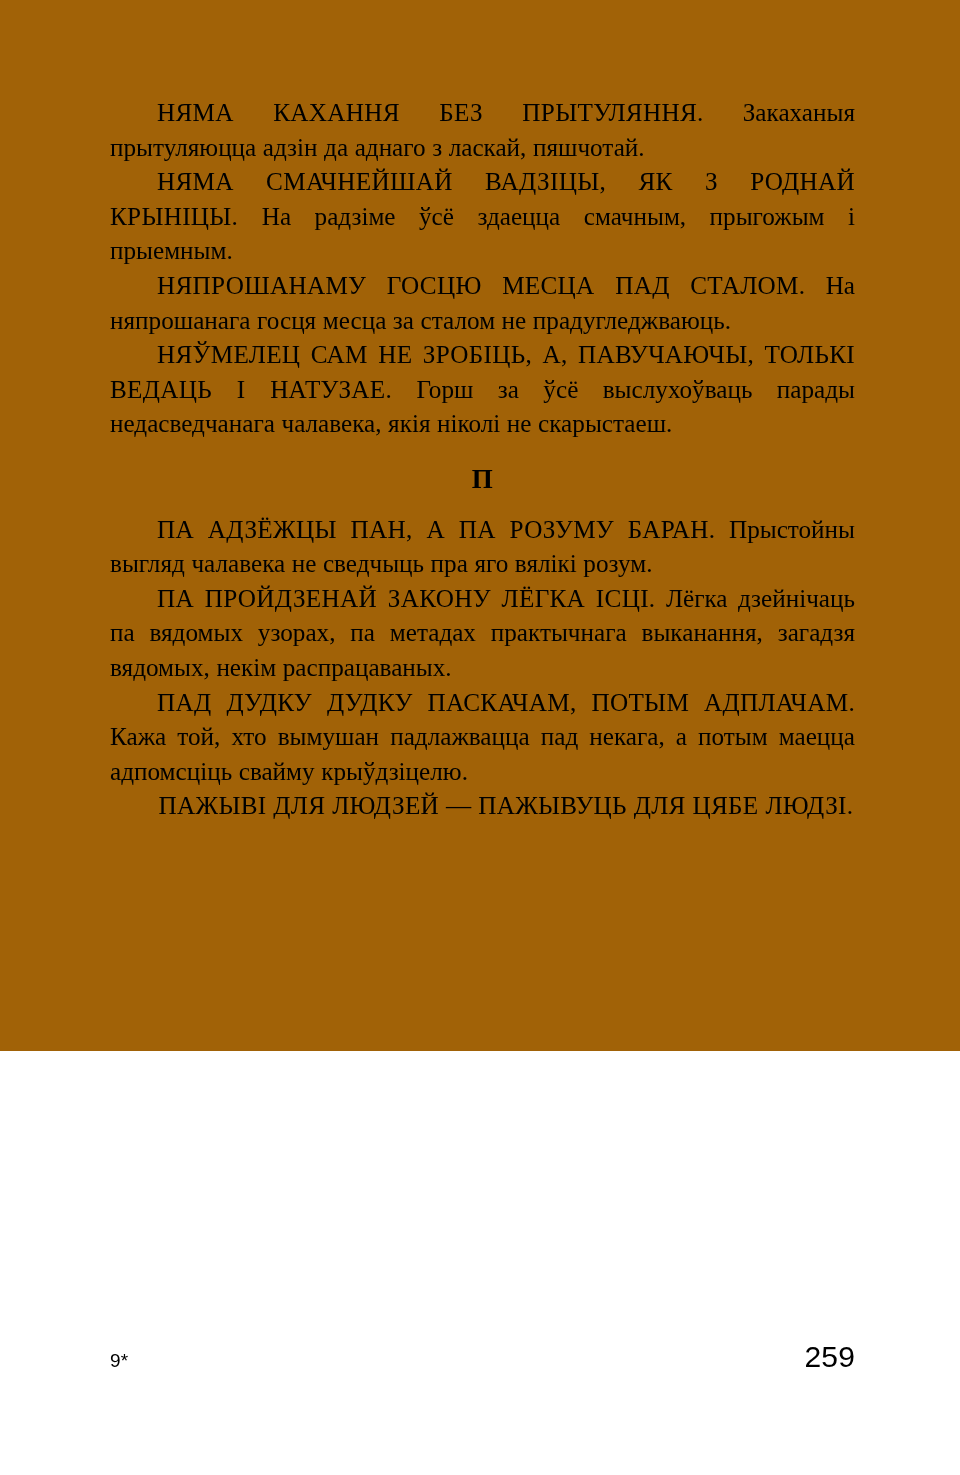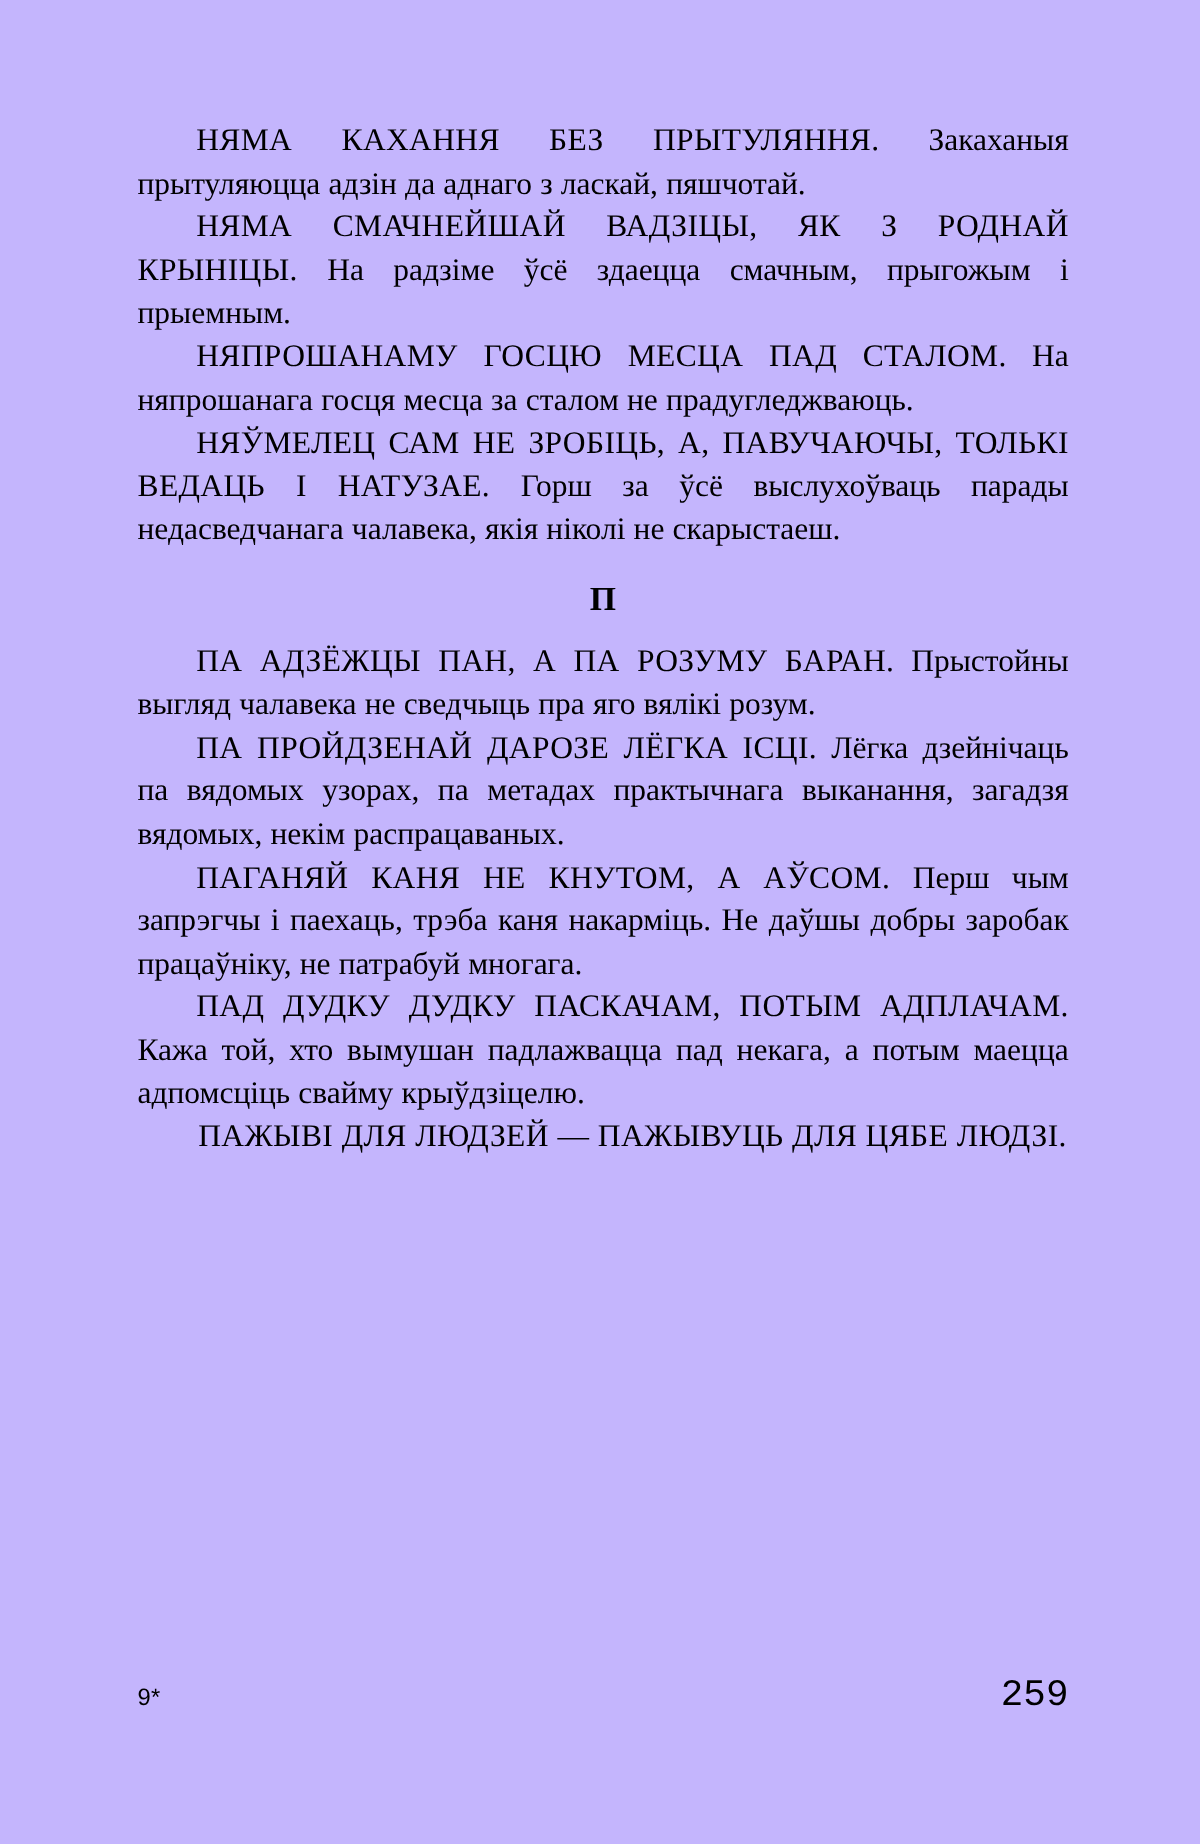--- a/index.html
+++ b/index.html
@@ -12,22 +12,22 @@
     height: 1475px;
     font-family: "Liberation Serif", "DejaVu Serif", serif;
     color: #000000;
     position: relative;
     overflow: hidden;
   }
   .page {
     position: absolute;
     left: 0; top: 0;
     width: 960px;
-    height: 1475px;
-    background: #c4b5fd;
+    height: 1051px;
+    background: #a16207;
   }
   .text-column {
     position: absolute;
     left: 110px;
     top: 96px;
     width: 745px;
   }
   .entry {
     margin: 0;
     padding: 0;
@@ -68,21 +68,21 @@
     align-items: baseline;
     justify-content: space-between;
   }
   .folio-left {
     font-size: 19px;
     font-family: "Liberation Sans", "DejaVu Sans", sans-serif;
     letter-spacing: 0.01em;
   }
   .folio-right {
     font-size: 30px;
-    font-family: Liberation Mono, monospace;
+    font-family: Liberation Sans, sans-serif;
     letter-spacing: 0.005em;
   }
   
   .entry.no-justify {
     text-align: center;
   }
 </style>
 </head>
 <body>
 
@@ -97,23 +97,22 @@
 
     <p class="entry"><span class="hw">НЯПРОШАНАМУ ГОСЦЮ МЕСЦА ПАД СТАЛОМ.</span> <span class="gloss">На няпрошанага госця месца за сталом не прадугледжваюць.</span></p>
 
     <p class="entry"><span class="hw">НЯЎМЕЛЕЦ САМ НЕ ЗРОБІЦЬ, А, ПАВУЧАЮЧЫ, ТОЛЬКІ ВЕДАЦЬ І НАТУЗАЕ.</span> <span class="gloss">Горш за ўсё выслухоўваць парады недасведчанага чалавека, якія ніколі не скарыстаеш.</span></p>
 
     <p class="section-heading">П</p>
 
     <p class="entry"><span class="hw">ПА АДЗЁЖЦЫ ПАН, А ПА РОЗУМУ БАРАН.</span> <span class="gloss">Прыстойны выгляд чалавека не сведчыць пра яго вялікі розум.</span></p>
 
 
-    <p class="entry"><span class="hw">ПА ПРОЙДЗЕНАЙ ДАРОЗЕ ЛЁГКА ІСЦІ.</span> <span class="gloss">Лёгка дзейнічаць па вядомых узорах, па метадах практычнага выканання, загадзя вядомых, некім распрацаваных.</span></p>
+    <p class="entry"><span class="hw">ПА ПРОЙДЗЕНАЙ ЗАКОНУ ЛЁГКА ІСЦІ.</span> <span class="gloss">Лёгка дзейнічаць па вядомых узорах, па метадах практычнага выканання, загадзя вядомых, некім распрацаваных.</span></p>
 
-    <p class="entry"><span class="hw">ПАГАНЯЙ КАНЯ НЕ КНУТОМ, А АЎСОМ.</span> <span class="gloss">Перш чым запрэгчы і паехаць, трэба каня накарміць. Не даўшы добры заробак працаўніку, не патрабуй многага.</span></p>
 
     <p class="entry"><span class="hw">ПАД ДУДКУ ДУДКУ ПАСКАЧАМ, ПОТЫМ АДПЛАЧАМ.</span> <span class="gloss">Кажа той, хто вымушан падлажвацца пад некага, а потым маецца адпомсціць свайму крыўдзіцелю.</span></p>
 
 
 
     <p class="entry no-justify"><span class="hw">ПАЖЫВІ ДЛЯ ЛЮДЗЕЙ — ПАЖЫВУЦЬ ДЛЯ ЦЯБЕ ЛЮДЗІ.</span><span class="gloss"></span></p>
 
   </div>
 
   <div class="footer">

